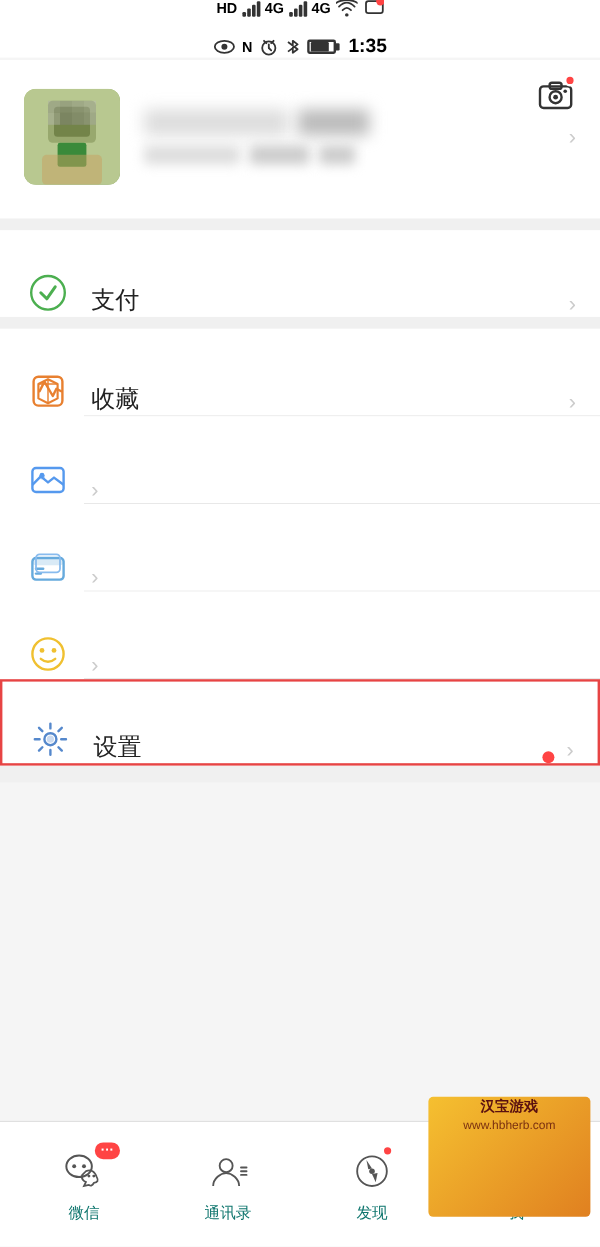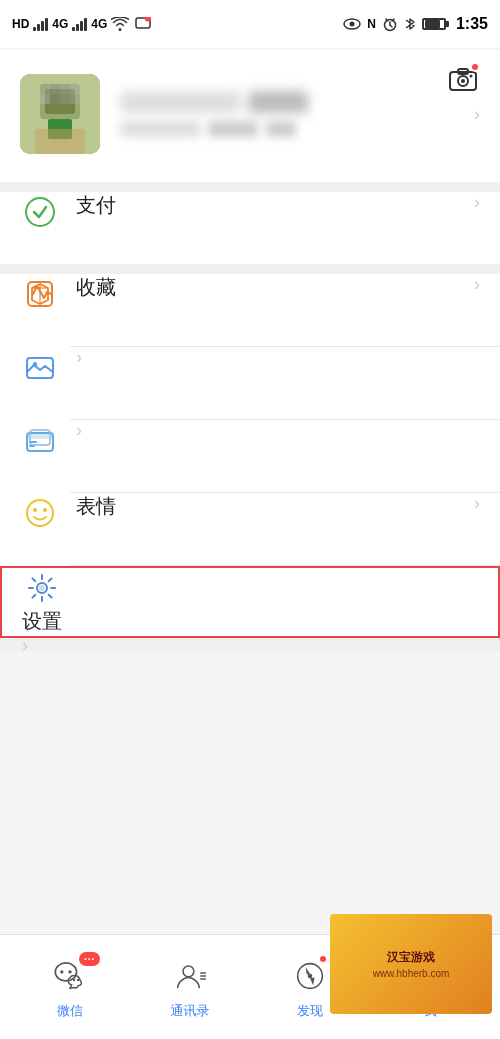--- a/index.html
+++ b/index.html
@@ -14,20 +14,21 @@
 
     
     .status-bar {
       width: 100%;
       height: 48px;
       background: #fff;
       display: flex;
       align-items: center;
       justify-content: space-between;
       padding: 0 12px;
+      flex-direction: column;
     }
     .status-left {
       display: flex;
       align-items: center;
       gap: 4px;
       font-size: 13px;
       font-weight: 600;
     }
     .status-right {
       display: flex;
@@ -188,29 +189,28 @@
       background: #e8e8e8;
       margin-left: 70px;
     }
 
     
     .menu-section {
       background: #fff;
     }
     .menu-item {
       display: flex;
-      align-items: flex-start;
+      align-items: flex-end;
       padding: 0 20px;
       height: 72px;
       background: #fff;
       position: relative;
     }
     .menu-item.highlighted {
       border: 2.5px solid #e74444;
-      flex-direction: column;
     }
     .menu-icon {
       width: 40px;
       height: 40px;
       display: flex;
       align-items: center;
       justify-content: center;
       margin-right: 16px;
       flex-shrink: 0;
     }
@@ -256,21 +256,21 @@
     .nav-icon-wrap {
       position: relative;
       width: 44px;
       height: 44px;
       display: flex;
       align-items: center;
       justify-content: center;
     }
     .nav-label {
       font-size: 13px;
-      color: #3b82f6;
+      color: #0f766e;
     }
     .nav-dot-small {
       position: absolute;
       top: 0;
       right: 4px;
       width: 10px;
       height: 10px;
       background: #ff4444;
       border-radius: 50%;
       border: 2px solid #fff;
@@ -496,21 +496,20 @@
 
   <div class="menu-item">
     <div class="menu-icon">
       <svg width="36" height="36" viewBox="0 0 36 36" fill="none">
         <circle cx="18" cy="18" r="13" stroke="#f0c030" stroke-width="2"></circle>
         <circle cx="13" cy="15" r="2" fill="#f0c030"></circle>
         <circle cx="23" cy="15" r="2" fill="#f0c030"></circle>
         <path d="M12 22 Q18 27 24 22" stroke="#f0c030" stroke-width="2" fill="none" stroke-linecap="round"></path>
       </svg>
     </div>
-    <span class="menu-label">表情</span>
     <span class="chevron">›</span>
   </div>
   <div class="thin-divider"></div>
 
   <div class="menu-item highlighted">
     <div class="menu-icon">
       <svg width="36" height="36" viewBox="0 0 36 36" fill="none">
         <circle cx="18" cy="18" r="5" stroke="#5588cc" stroke-width="2"></circle>
         <path d="M18 5 L18 9 M18 27 L18 31 M5 18 L9 18 M27 18 L31 18 M8.5 8.5 L11.3 11.3 M24.7 24.7 L27.5 27.5 M27.5 8.5 L24.7 11.3 M11.3 24.7 L8.5 27.5" stroke="#5588cc" stroke-width="2" stroke-linecap="round"></path>
         <circle cx="18" cy="18" r="3" fill="#5588cc" opacity="0.3"></circle>
@@ -563,21 +562,21 @@
         <path d="M22 25 L26 34 L28 24 Z" fill="#555"></path>
       </svg>
       <div class="nav-dot-small"></div>
     </div>
     <span class="nav-label">发现</span>
   </div>
 
   <div class="nav-item" style="position:relative;">
     <div class="nav-icon-wrap">
 
-      <div style="position:absolute;top:-40px;right:-40px;width:162px;height:100px;background:linear-gradient(135deg,#f5c030,#e08020);border-radius:4px;z-index:10;display:flex;flex-direction:column;align-items:center;justify-content:center;gap:2px;">
+      <div style="position:absolute;top:-40px;right:-40px;width:135px;height:100px;background:linear-gradient(135deg,#f5c030,#e08020);border-radius:4px;z-index:10;display:flex;flex-direction:column;align-items:center;gap:2px;">
         <span style="font-size:12px;color:#5a1010;font-weight:bold;">汉宝游戏</span>
         <span style="font-size:10px;color:#7a3010;">www.hbherb.com</span>
       </div>
       <svg class="me-icon" viewBox="0 0 44 44" fill="none">
 
         <circle cx="22" cy="14" r="8" fill="#c87050"></circle>
         <rect x="10" y="28" width="24" height="14" rx="3" fill="#4aaa4a"></rect>
         <path d="M10 30 L22 24 L34 30" fill="#4aaa4a"></path>
       </svg>
       <div class="new-badge">NEW</div>

